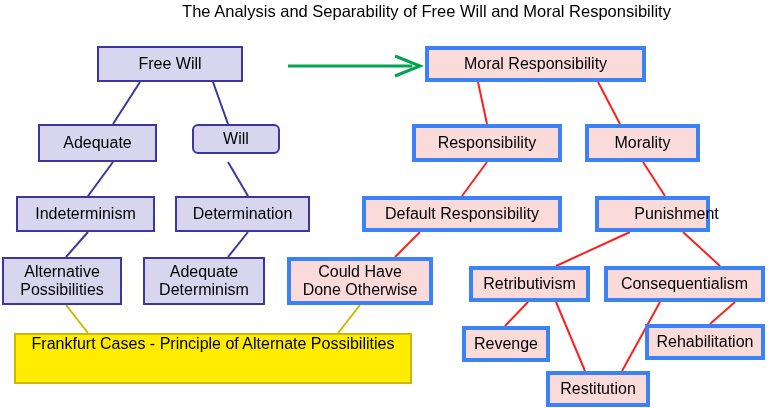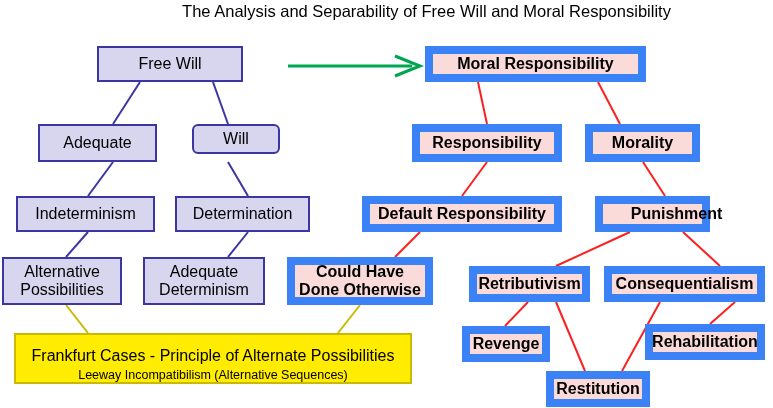--- a/index.html
+++ b/index.html
@@ -33,29 +33,28 @@
     line-height:1.05;
     z-index:5;
   }
   .blue{
     background:#d8d5ef;
     border:2px solid #3b36a0;
     font-size:16px;
   }
   .red{
     background:#fbdada;
-    border:8px solid #3b82f6;
+    border:4px solid #3b82f6;
     font-size:16px;
-    font-weight:bold;
   }
   .yellow{
     background:#ffec00;
     border:2px solid #c9b900;
     flex-direction:column;
-    justify-content:flex-end;
+    justify-content:flex-start;
     line-height:1.15;
   }
   .yellow .y1{font-size:16px;}
   .yellow .y2{font-size:12.5px;margin-top:2px;}
   .two-line{line-height:1.12;}
 </style>
 </head>
 <body>
 
 <div id="canvas">
@@ -123,21 +122,20 @@
     <span>Possibilities</span>
   </div>
 
   <div class="node blue two-line" style="left:143px;top:257px;width:122px;height:48px;flex-direction:column;">
     <span>Adequate</span>
     <span>Determinism</span>
   </div>
 
   <div class="node yellow" style="left:14px;top:333px;width:398px;height:51px;">
     <span class="y1">Frankfurt Cases - Principle of Alternate Possibilities</span>
-    <span class="y2">Leeway Incompatibilism (Alternative Sequences)</span>
   </div>
 
   <div class="node red" style="left:425px;top:46px;width:221px;height:36px;">
     <span>Moral Responsibility</span>
   </div>
 
   <div class="node red" style="left:412px;top:124px;width:150px;height:38px;">
     <span>Responsibility</span>
   </div>
 

